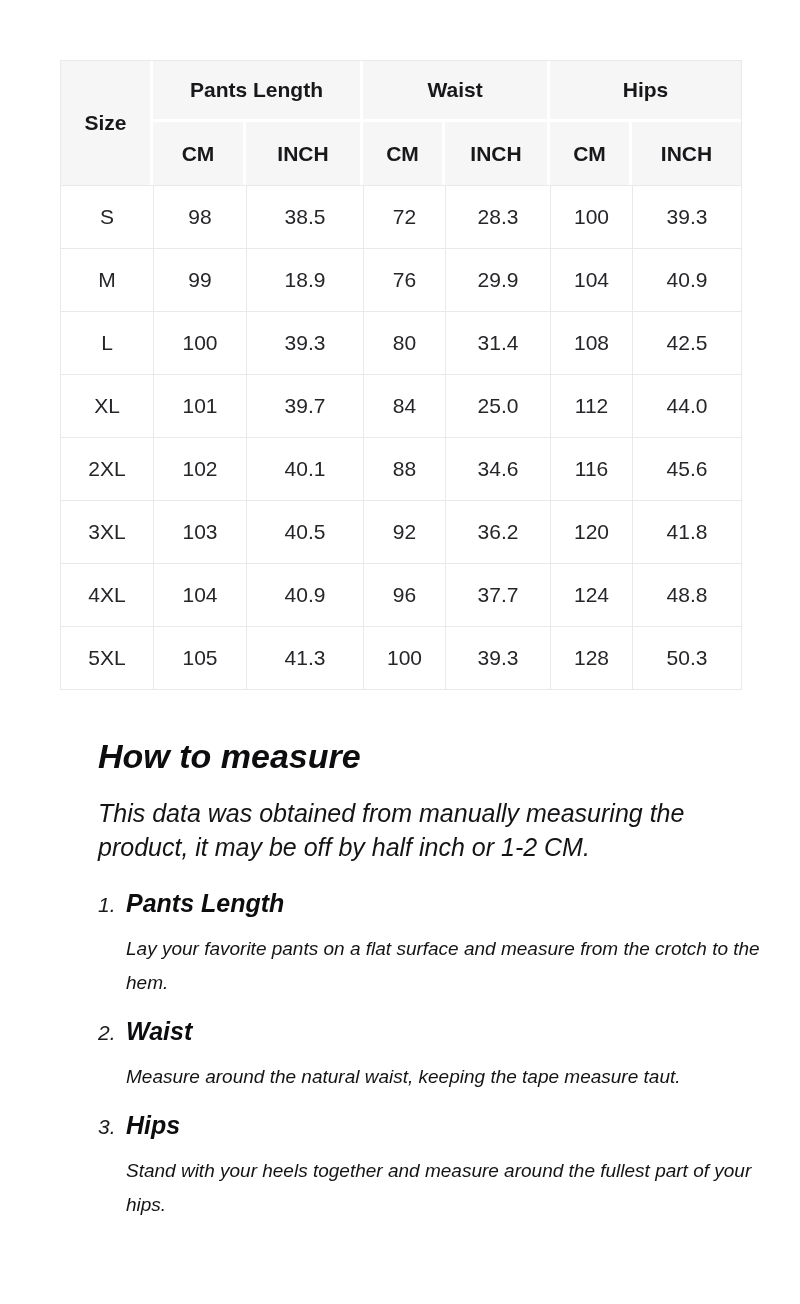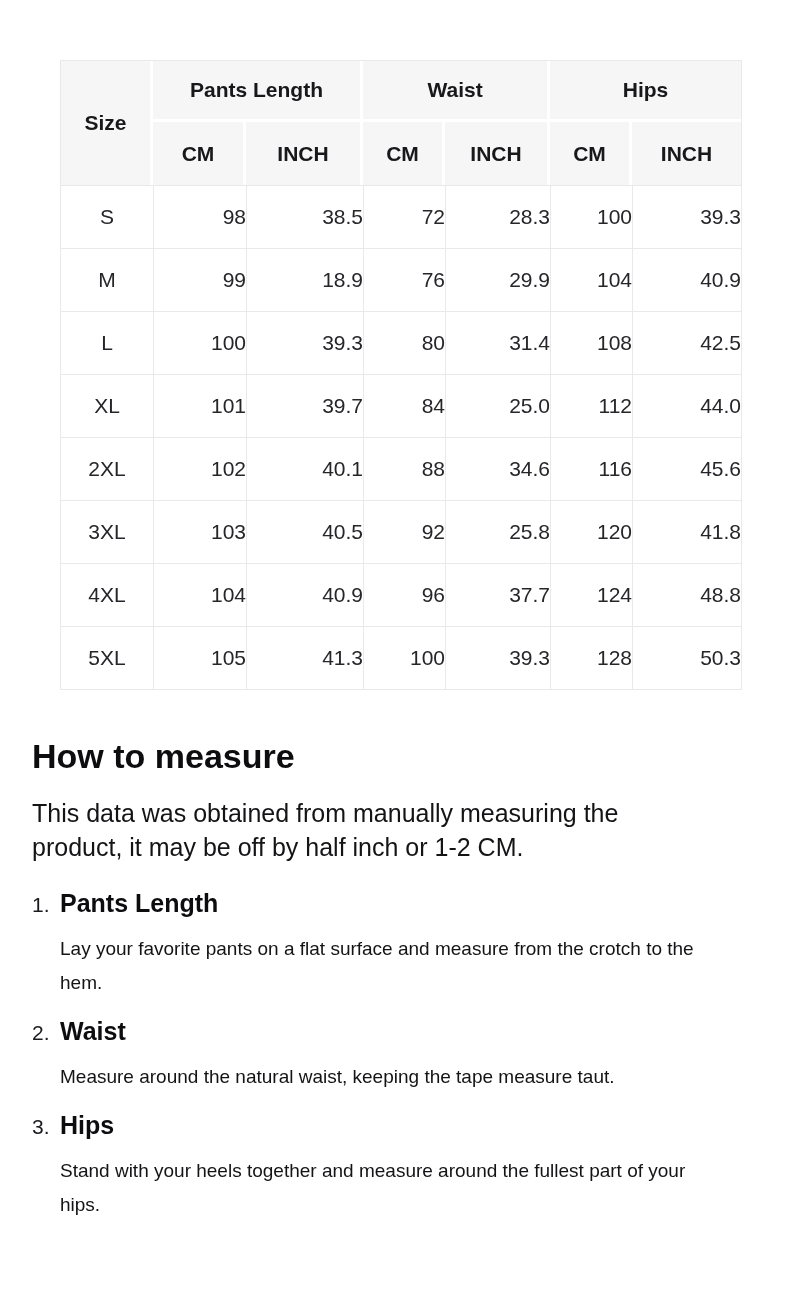--- a/index.html
+++ b/index.html
@@ -45,27 +45,27 @@
     background: #ffffff;
     text-align: center;
     vertical-align: middle;
     font-size: 21px;
     color: #26262a;
     border-top: 1px solid #e9e9e9;
     padding: 0;
   }
   table.size-chart tbody td + td {
     border-left: 1px solid #e9e9e9;
-    text-align: right;
   }
 
   
   .measure-section {
-    margin: 46px 60px 0 32px;
+    margin: 46px 60px 0 98px;
     width: 678px;
+    font-style: italic;
   }
   .measure-heading {
     font-size: 34px;
     font-weight: bold;
     line-height: 40px;
     color: #0d0d0f;
     margin: 0 0 20px 0;
   }
   .measure-intro {
     font-size: 25px;
@@ -174,21 +174,21 @@
         <td>88</td>
         <td>34.6</td>
         <td>116</td>
         <td>45.6</td>
       </tr>
       <tr>
         <td>3XL</td>
         <td>103</td>
         <td>40.5</td>
         <td>92</td>
-        <td>25.8</td>
+        <td>36.2</td>
         <td>120</td>
         <td>41.8</td>
       </tr>
       <tr>
         <td>4XL</td>
         <td>104</td>
         <td>40.9</td>
         <td>96</td>
         <td>37.7</td>
         <td>124</td>

